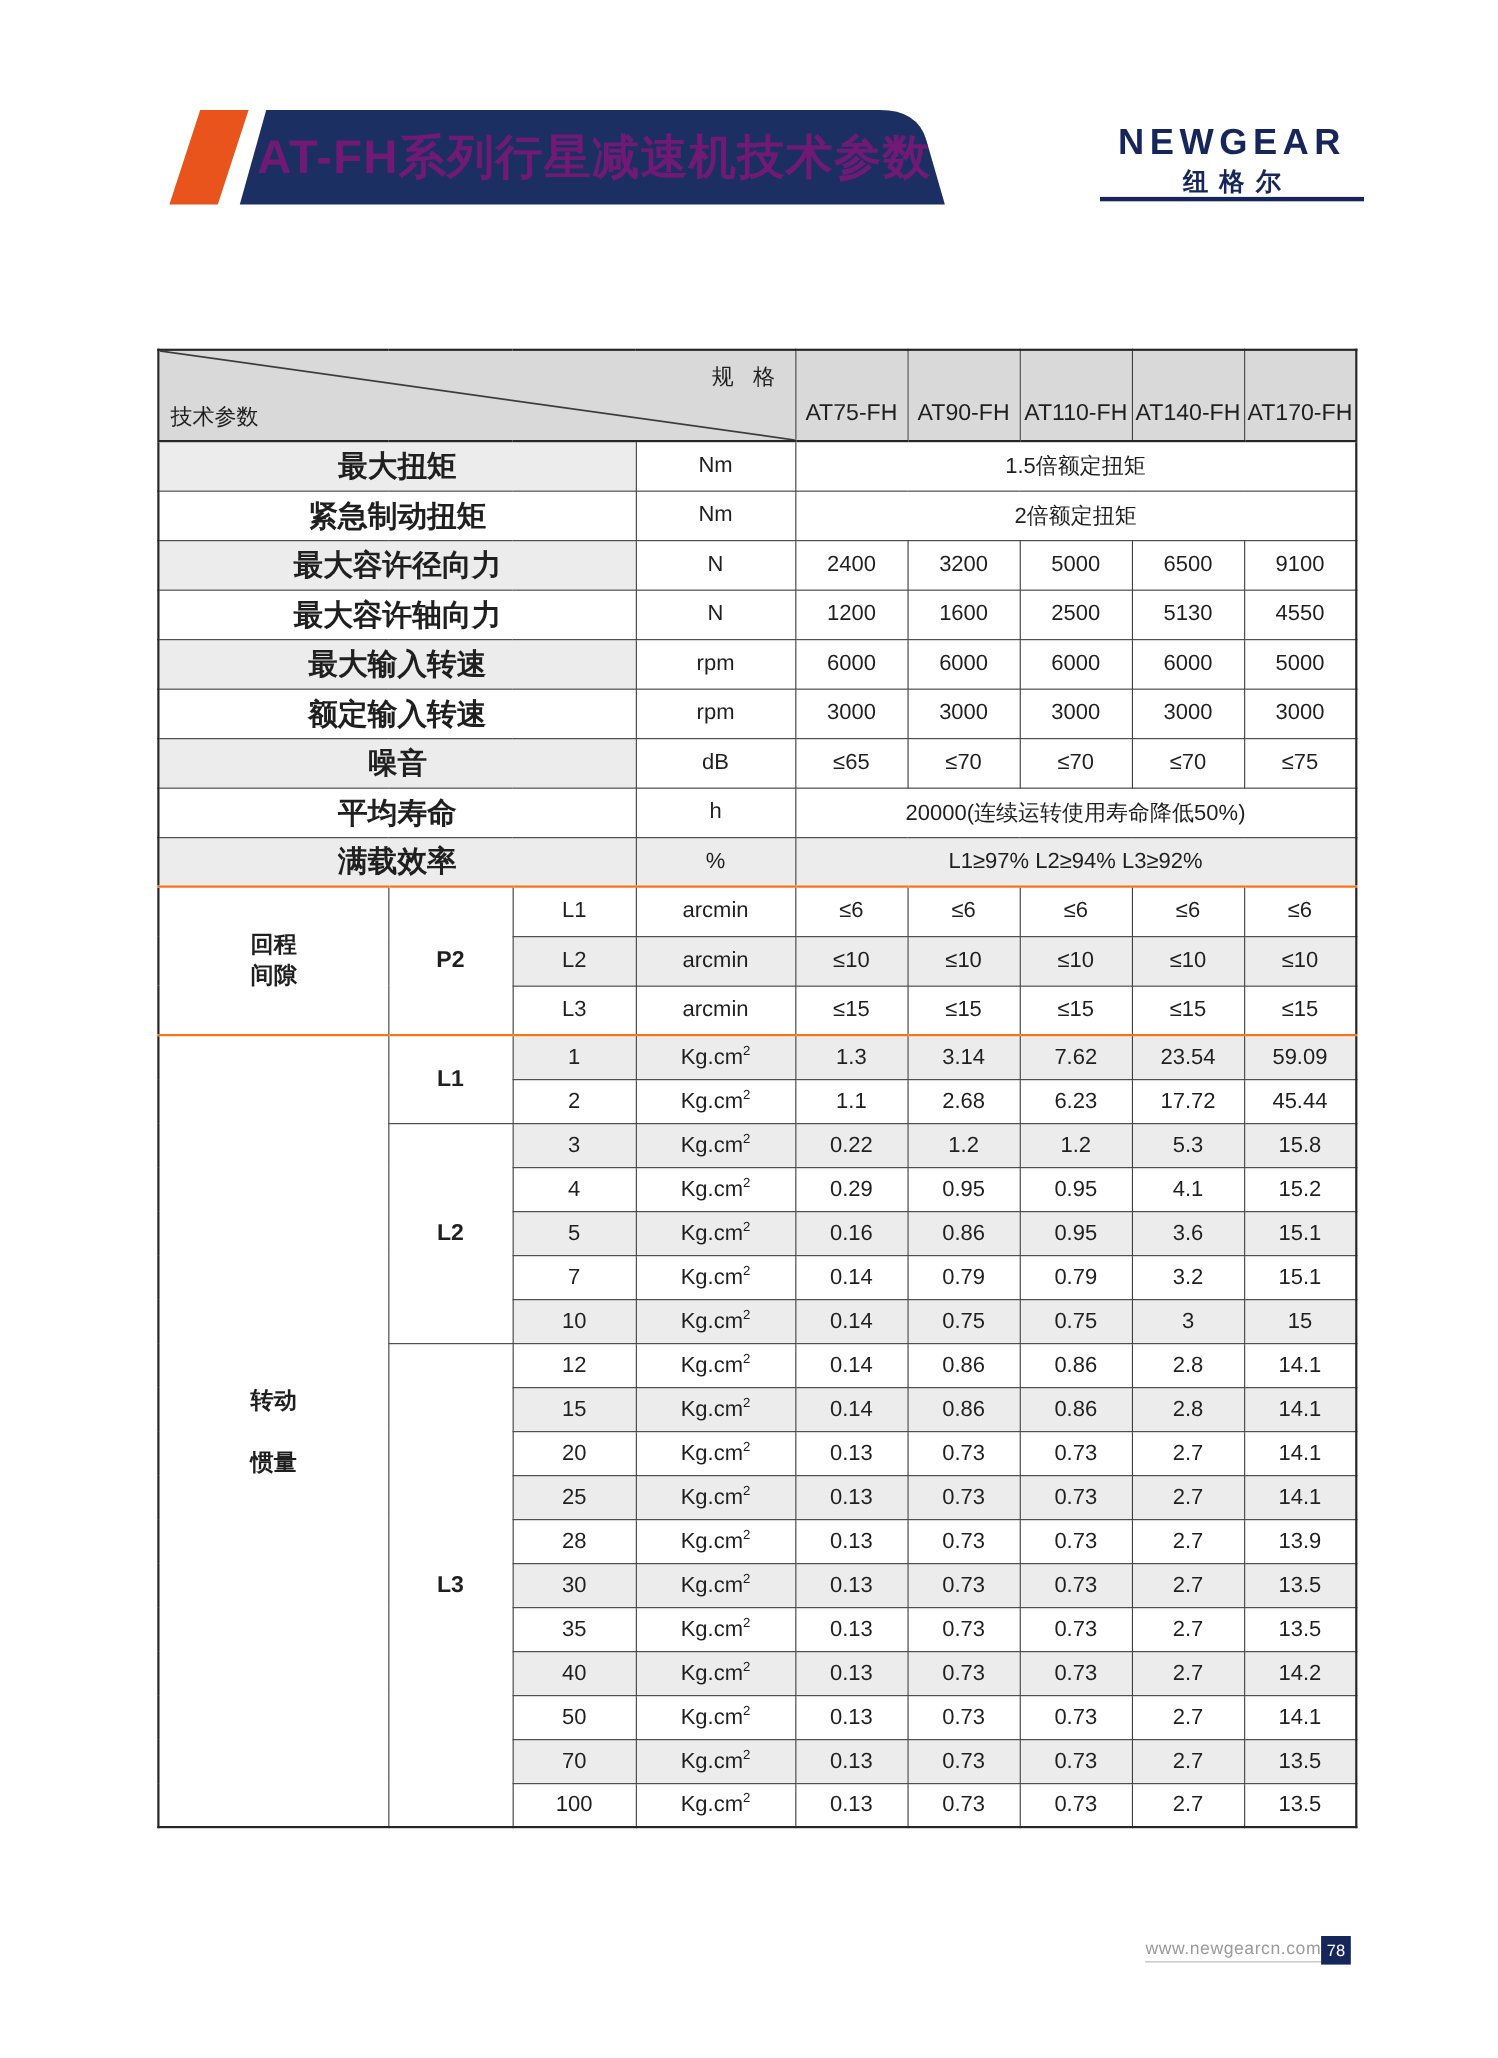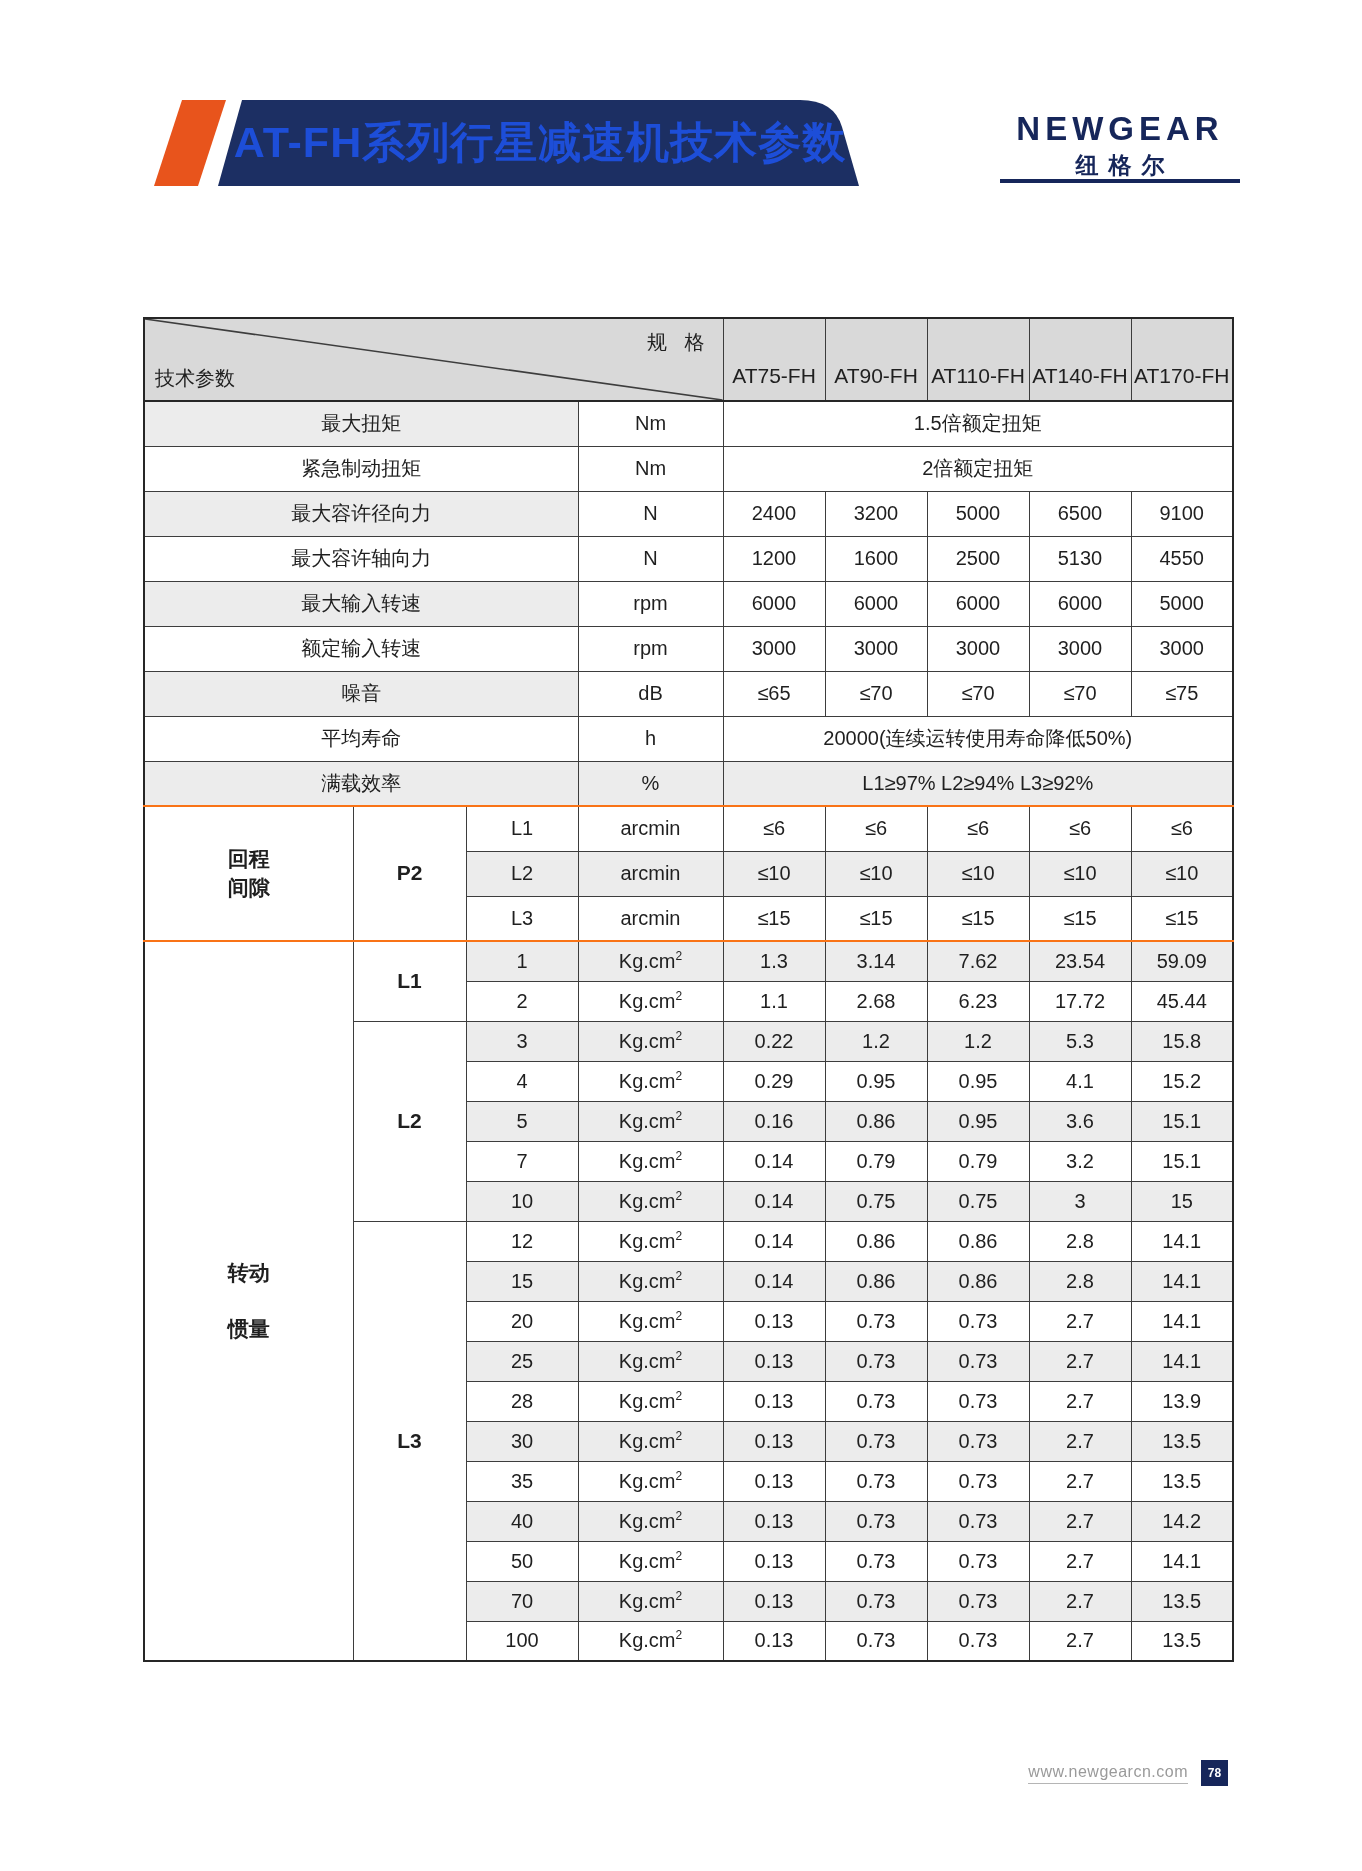--- a/index.html
+++ b/index.html
@@ -2,51 +2,51 @@
 <html><head>
 <meta charset="utf-8">
 <style>
   html,body{margin:0;padding:0;background:#fff;}
   .page{position:relative;width:1362px;height:1871px;background:#ffffff;overflow:hidden;
         font-family:"Liberation Sans","DejaVu Sans",sans-serif;color:#1f1f1f;}
   
   .hdr-svg{position:absolute;left:0;top:0;}
   .page-title{position:absolute;left:232px;top:100px;width:616px;height:86px;
       display:flex;align-items:center;justify-content:center;
-      font-size:43px;font-weight:bold;color:#1d4ed8;white-space:nowrap;letter-spacing:1px;}
+      font-size:43px;font-weight:bold;color:#701a75;white-space:nowrap;letter-spacing:1px;}
   .brand{position:absolute;left:998px;top:110px;width:244px;text-align:center;color:#16265a;}
   .brand-name{font-size:33px;font-weight:800;letter-spacing:5px;white-space:nowrap;}
   .brand-cn{font-size:23px;font-weight:bold;letter-spacing:10px;margin-top:2px;padding-left:10px;}
   .logo-line{position:absolute;left:1000px;top:179px;width:240px;height:4px;background:#16265a;}
   
   .tbl-wrap{position:absolute;left:143px;top:317px;}
   table{border-collapse:collapse;table-layout:fixed;}
   td{border:1px solid #3d3d3d;text-align:center;vertical-align:middle;padding:0;
      font-size:20px;overflow:hidden;}
   table{border:2px solid #262626;}
   tr.h45{height:45px;} tr.h40{height:40px;} tr.hhead{height:83px;}
-  td.lbl{font-weight:400;font-size:20px;margin-top:44px;}
+  td.lbl{font-weight:700;font-size:27px;margin-top:44px;}
   td.unit{font-size:20px;}
   td.grp{font-weight:600;font-size:21px;line-height:1.35;}
   .bg-s{background:#ececec;}
   tr.sect td{border-top:2px solid #f97316;}
   thead td{border-bottom:2px solid #262626;background:#d9d9d9;}
   .corner{position:relative;}
   .corner svg{position:absolute;left:0;top:0;width:100%;height:100%;}
   .corner .spec{position:absolute;top:10px;right:12px;font-size:20px;letter-spacing:6px;}
   .corner .par{position:absolute;bottom:8px;left:10px;font-size:20px;}
   td.model{vertical-align:bottom;padding-bottom:12px;font-size:21px;margin-top:36px;}
   sup{font-size:12px;vertical-align:super;line-height:0;}
   .inertia-grp div{margin:27px 0;font-family:Liberation Serif, serif;}
   
   .footer{position:absolute;top:1760px;right:134px;display:flex;align-items:center;}
   .site{font-size:16px;color:#9a9a9a;letter-spacing:.5px;border-bottom:1px solid #b5b5b5;
         padding-bottom:2px;}
-  .pageno{width:27px;height:26px;background:#16265a;color:#fff;font-size:12px;font-weight:bold;
-        display:flex;align-items:center;justify-content:center;margin-left:13px;}
+  .pageno{width:27px;height:26px;background:#16265a;color:#fff;font-size:15px;font-weight:normal;
+        display:flex;align-items:center;justify-content:center;margin-left:0;}
 </style>
 </head>
 <body>
 
 <div class="page">
 
   <svg class="hdr-svg" width="900" height="200">
     <polygon points="182,100 226,100 198,186 154,186" fill="#e8541c"></polygon>
     <path d="M 242 100 L 800 100 Q 834 100 842 127 L 859 186 L 218 186 Z" fill="#1c2f63"></path>
   </svg>

